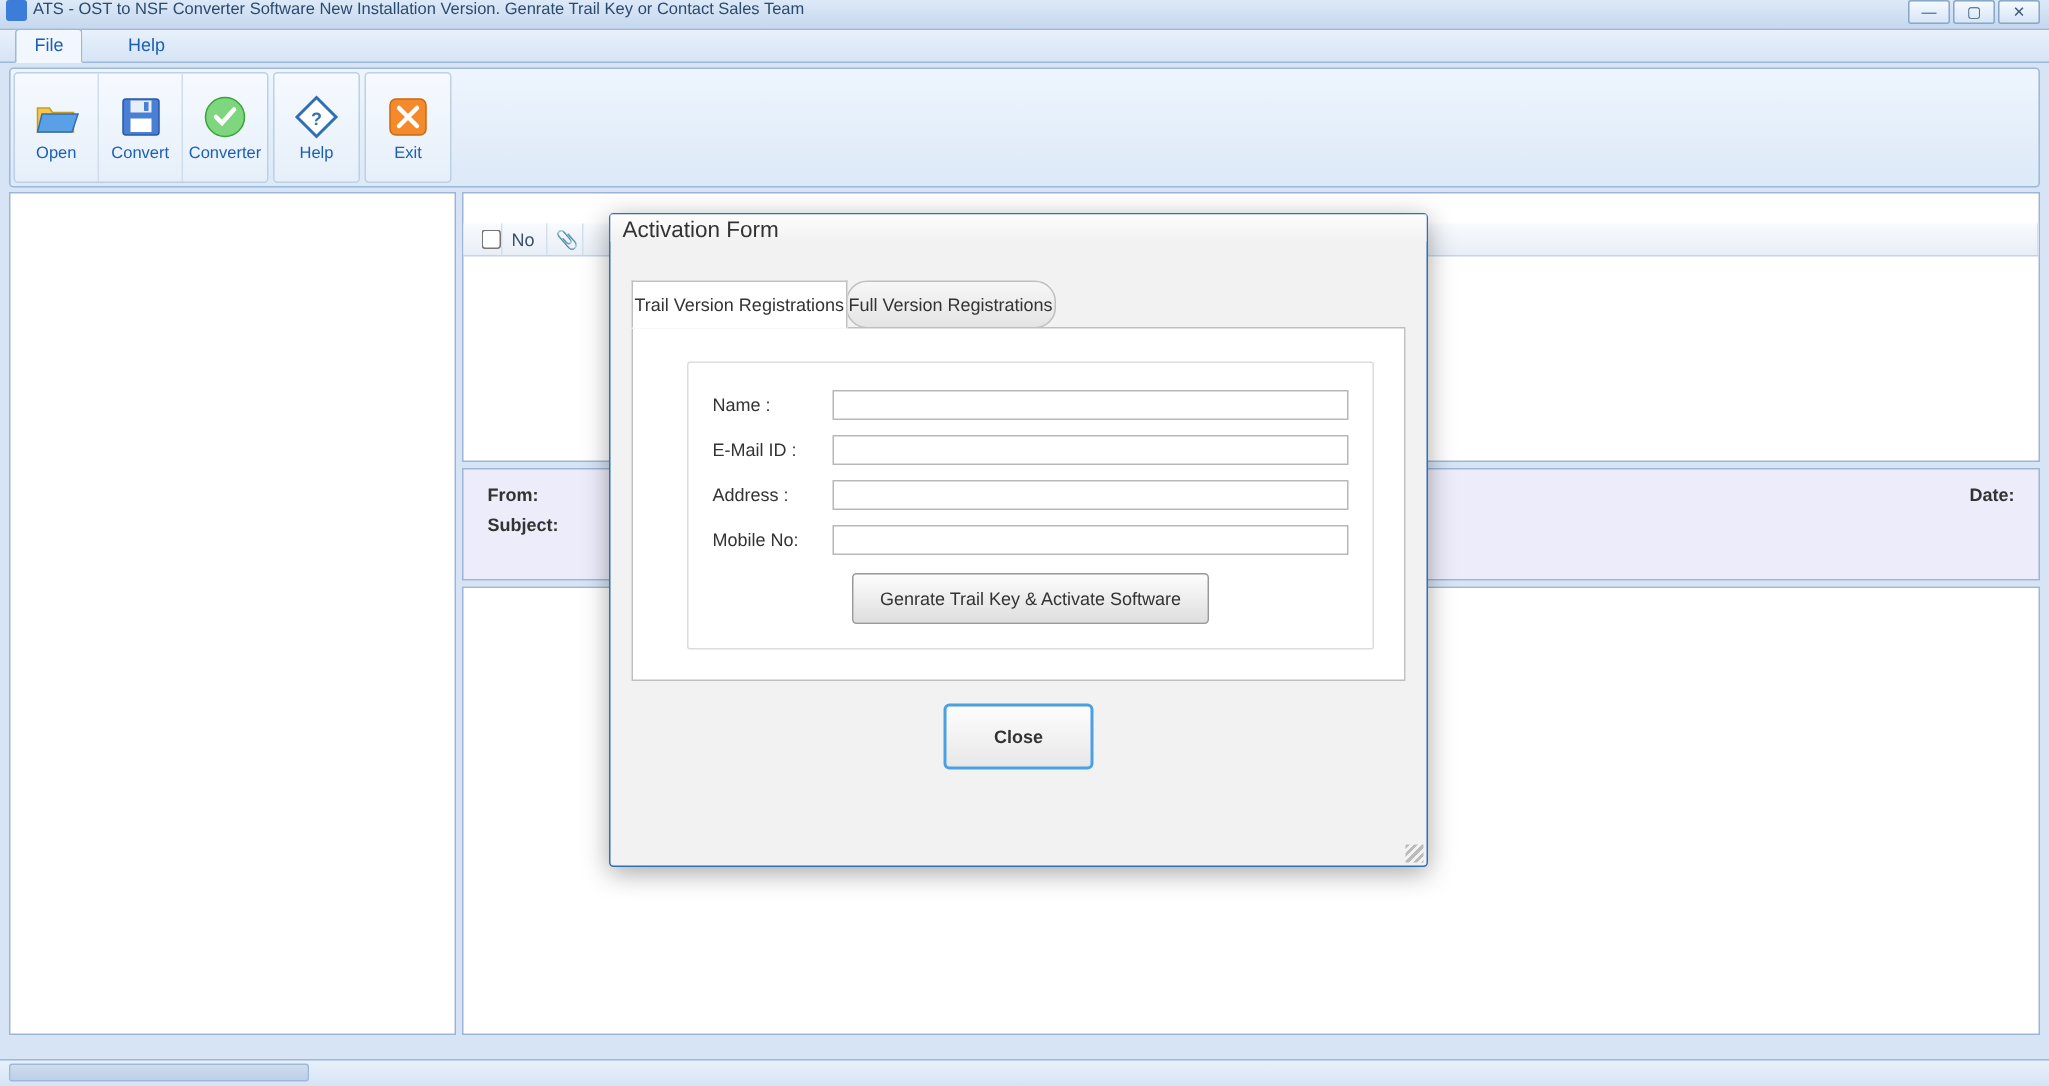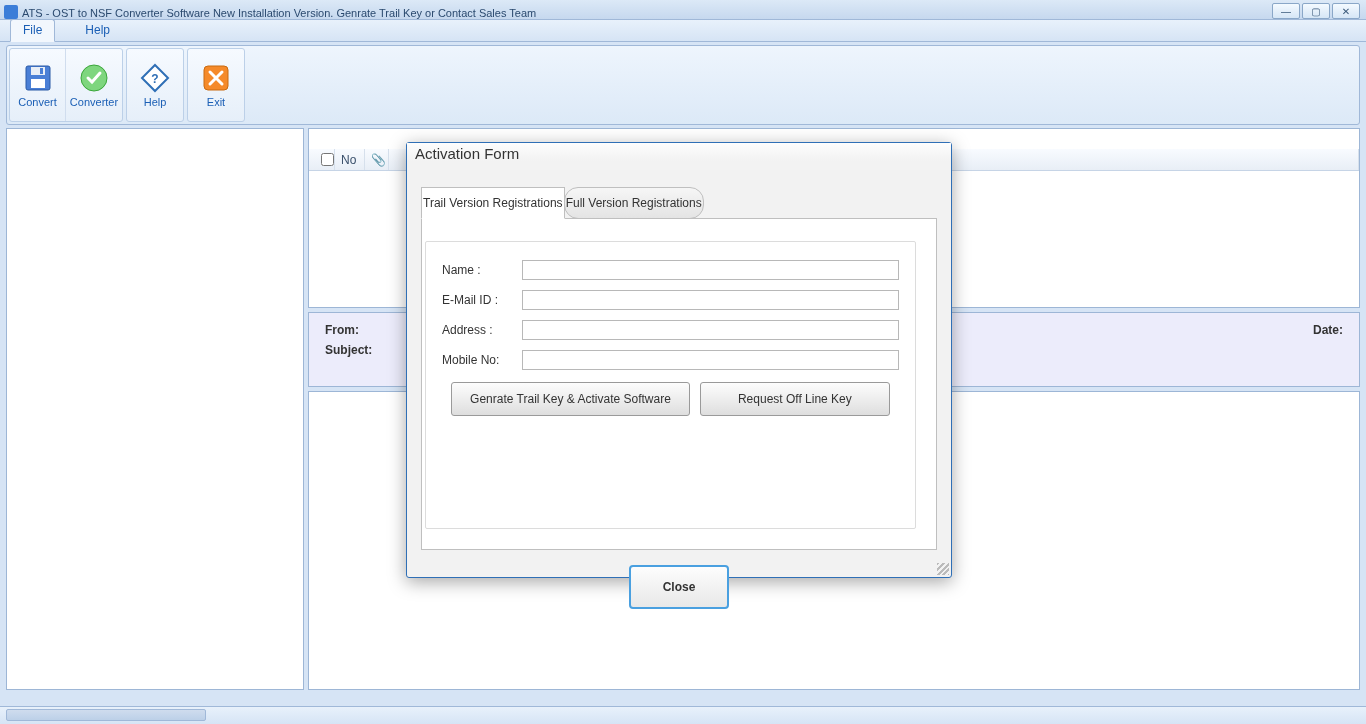--- a/index.html
+++ b/index.html
@@ -1,19 +1,19 @@
 <!DOCTYPE html>
 <html><head>
 <meta charset="utf-8">
 <style>
 * { box-sizing: border-box; margin: 0; padding: 0; font-family: "Segoe UI", Tahoma, sans-serif; font-size: 12px; }
 body { width: 1366px; height: 724px; background: #d6e4f5; overflow: hidden; position: relative; }
 
 
-.titlebar { height: 20px; background: linear-gradient(#dce9f7,#c6d8ee); display: flex; align-items: flex-end; padding-left: 4px; border-bottom: 1px solid #a0b8d8; }
+.titlebar { height: 20px; background: linear-gradient(#dce9f7,#c6d8ee); display: flex; align-items: flex-start; padding-left: 4px; border-bottom: 1px solid #a0b8d8; }
 .titlebar .app-icon { width:14px; height:14px; background:#3b7dd8; border-radius:2px; margin-right:4px; }
 .titlebar .title { color:#2b4a6f; font-size:11px; flex:0 0 auto; }
 .titlebar .middle { flex:1; }
 .titlebar .winbtns { display:flex; gap:2px; padding-right:6px; }
 .winbtn { width:28px; height:16px; border:1px solid #8aa7c8; border-radius:2px; background:linear-gradient(#f4faff,#d6e6f6); display:flex; align-items:center; justify-content:center; color:#3a597a; font-size:10px; cursor:pointer; }
 
 
 .menutabs { height:22px; background:linear-gradient(#e8f1fb,#d6e4f5); display:flex; align-items:flex-end; padding-left:10px; gap:18px; border-bottom:1px solid #a0b8d8; }
 .menutab { color:#1b5fb5; font-size:12px; padding:3px 12px 4px 12px; cursor:pointer;text-align:center; }
 .menutab.active { background:#f2f7fd; border:1px solid #a0b8d8; border-bottom:1px solid #f2f7fd; border-radius:3px 3px 0 0; margin-bottom:-1px; }
@@ -42,21 +42,21 @@
 .statusbar .grip { width:200px; height:12px; margin:2px 0 0 6px; background:linear-gradient(#cfdcee,#bcd0e8); border:1px solid #a0b8d8; border-radius:2px; }
 
 
 .dialog { position:absolute; left:406px; top:142px; width:546px; height:436px; background:#f2f2f2; border:1px solid #2f6fb6; border-radius:3px; box-shadow:0 4px 18px rgba(0,0,0,.35); }
 .dialog .dtitle { height:18px; padding:2px 8px 0 8px; color:#333; font-size:15px; background:linear-gradient(#fdfdfd,#f2f2f2); }
 .dialog .dgrip { position:absolute; right:2px; bottom:2px; width:12px; height:12px; background:repeating-linear-gradient(135deg,#bbb 0 2px,transparent 2px 4px); }
 .tabstrip { display:flex; margin:26px 14px 0 14px; }
 .tab { padding:8px 1px; border:1px solid #bfbfbf; background:linear-gradient(#f6f6f6,#e4e4e4); color:#333; cursor:pointer; font-size:12px; }
 .tab.active { background:#fff; border-bottom:1px solid #fff; position:relative; z-index:2; }
 .tab + .tab { margin-left:-1px;border-radius:14px; }
-.tabbody { margin:0 14px 14px 14px; border:1px solid #bfbfbf; background:#fff; padding:22px 20px 20px 3px; height:332px; position:relative; top:-1px; }
+.tabbody { margin:0 14px 14px 14px; border:1px solid #bfbfbf; background:#fff; padding:22px 20px 20px 36px; height:236px; position:relative; top:-1px; }
 .inner { border:1px solid #dcdcdc; border-radius:2px; padding:18px 16px; background:#fff; height:100%; }
 .frow { display:flex; align-items:center; margin-bottom:10px; }
 .frow label { width:80px; color:#333; font-size:12px; }
 .frow input { flex:1; height:20px; border:1px solid #b8b8b8; background:#fff; padding:0 4px; }
 .btnrow { display:flex; gap:10px; justify-content:center; margin-top:12px; }
 .stdbtn { height:34px; padding:0 18px; border:1px solid #9a9a9a; border-radius:3px; background:linear-gradient(#fdfdfd,#dedede); color:#333; cursor:pointer; font-size:12px; }
 .closebtn { display:block; margin:12px auto 0 auto; width:100px; height:44px; border:2px solid #4aa0e0; border-radius:4px; background:linear-gradient(#fdfdfd,#e8e8e8); font-weight:bold; color:#333; cursor:pointer; }
 
 svg { display:block; }
 </style>
@@ -74,20 +74,29 @@
   </div>
 </div>
 
 <div class="menutabs">
   <div class="menutab active">File</div>
   <div class="menutab">Help</div>
 </div>
 
 <div class="ribbon">
   <div class="rgroup">
+    <div class="rbtn">
+      <div class="ico">
+        <svg width="32" height="32" viewBox="0 0 32 32">
+            <path fill="#f5c84c" stroke="#c99a1e" d="M3 10h8l2 3h14v13H3z"></path>
+            <path fill="#5aa0e6" stroke="#2f6fb6" d="M6 14h24l-4 12H3z"></path>
+          </svg>
+      </div>
+      <span>Open</span>
+    </div>
     <div class="rbtn">
       <div class="ico">
         <svg width="32" height="32" viewBox="0 0 32 32">
             <rect x="4" y="4" width="24" height="24" rx="2" fill="#4a7fd6" stroke="#2a5aa6"></rect>
             <rect x="9" y="5" width="14" height="8" fill="#e8eef6"></rect>
             <rect x="9" y="17" width="14" height="9" fill="#fff"></rect>
             <rect x="18" y="6" width="3" height="6" fill="#4a7fd6"></rect>
           </svg>
       </div>
       <span>Convert</span>
@@ -177,19 +186,18 @@
       <div class="frow">
         <label>Address :</label>
         <input type="text" value="" style="">
       </div>
       <div class="frow">
         <label>Mobile No:</label>
         <input type="text" value="" style="">
       </div>
       <div class="btnrow">
         <button class="stdbtn">Genrate Trail Key &amp; Activate Software</button>
-        <button class="stdbtn" style="width:190px;">Request Off Line Key</button>
       </div>
     </div>
   </div>
   <button class="closebtn">Close</button>
   <div class="dgrip"></div>
 </div>
 
 </body></html>

